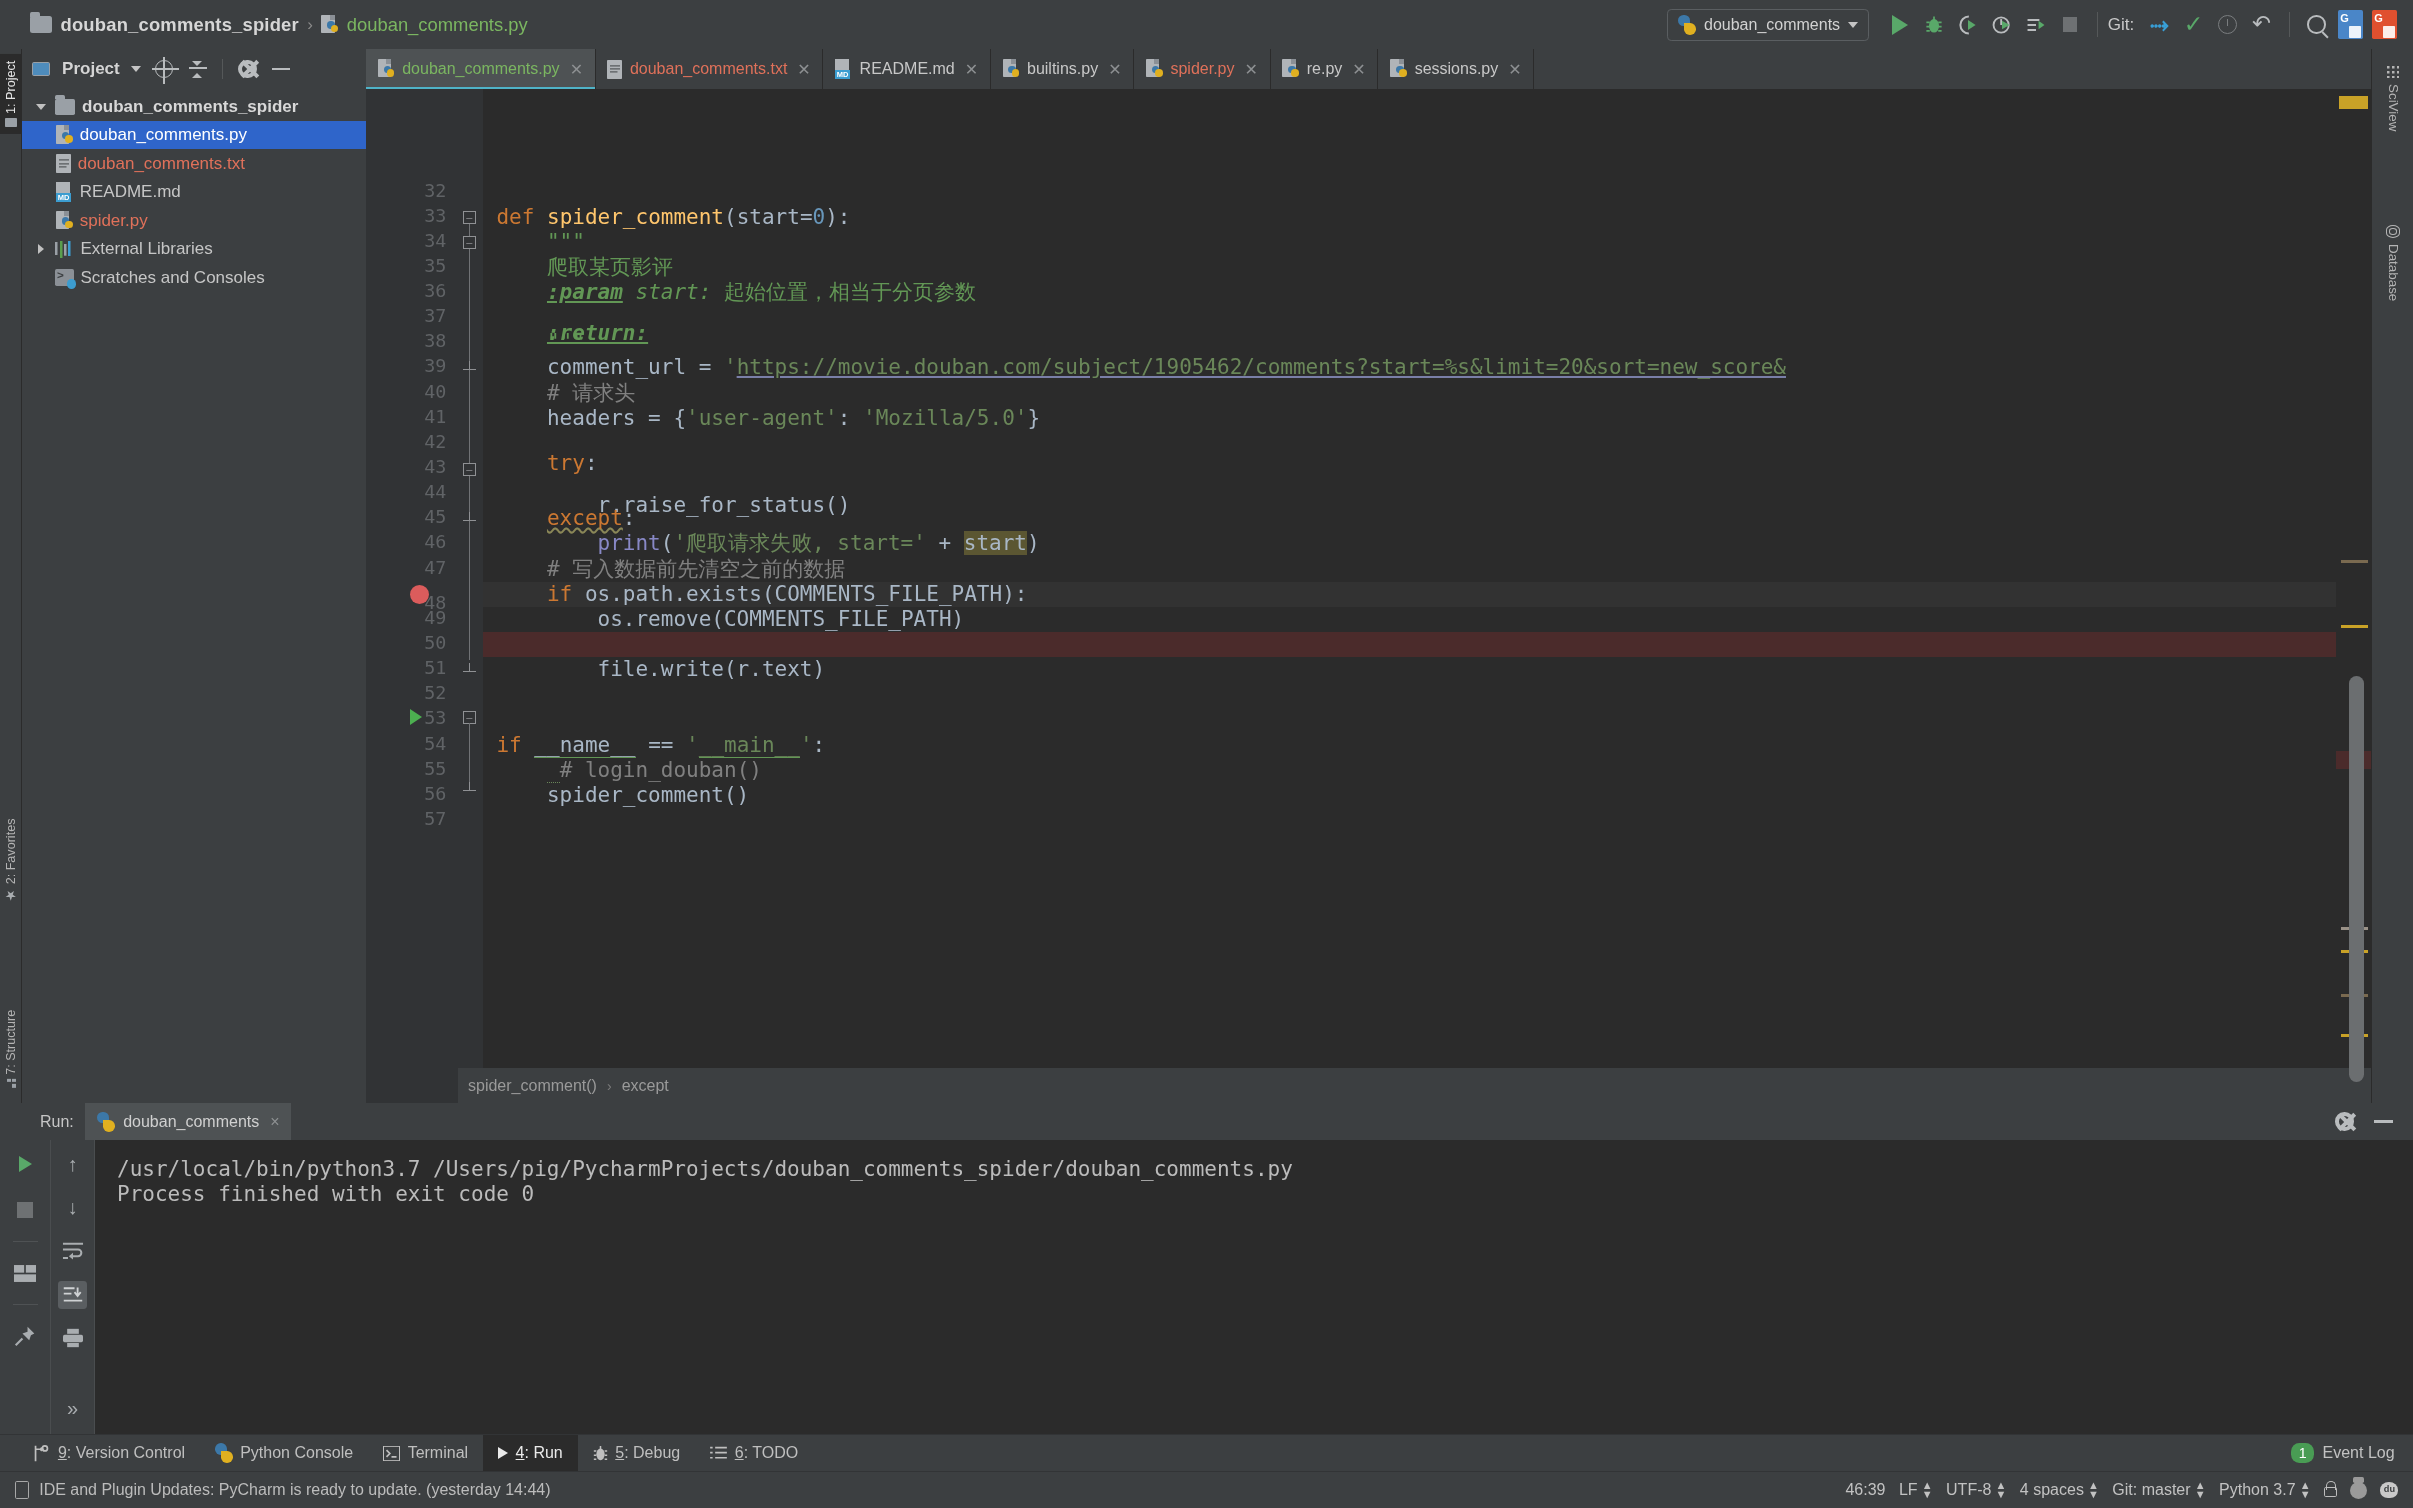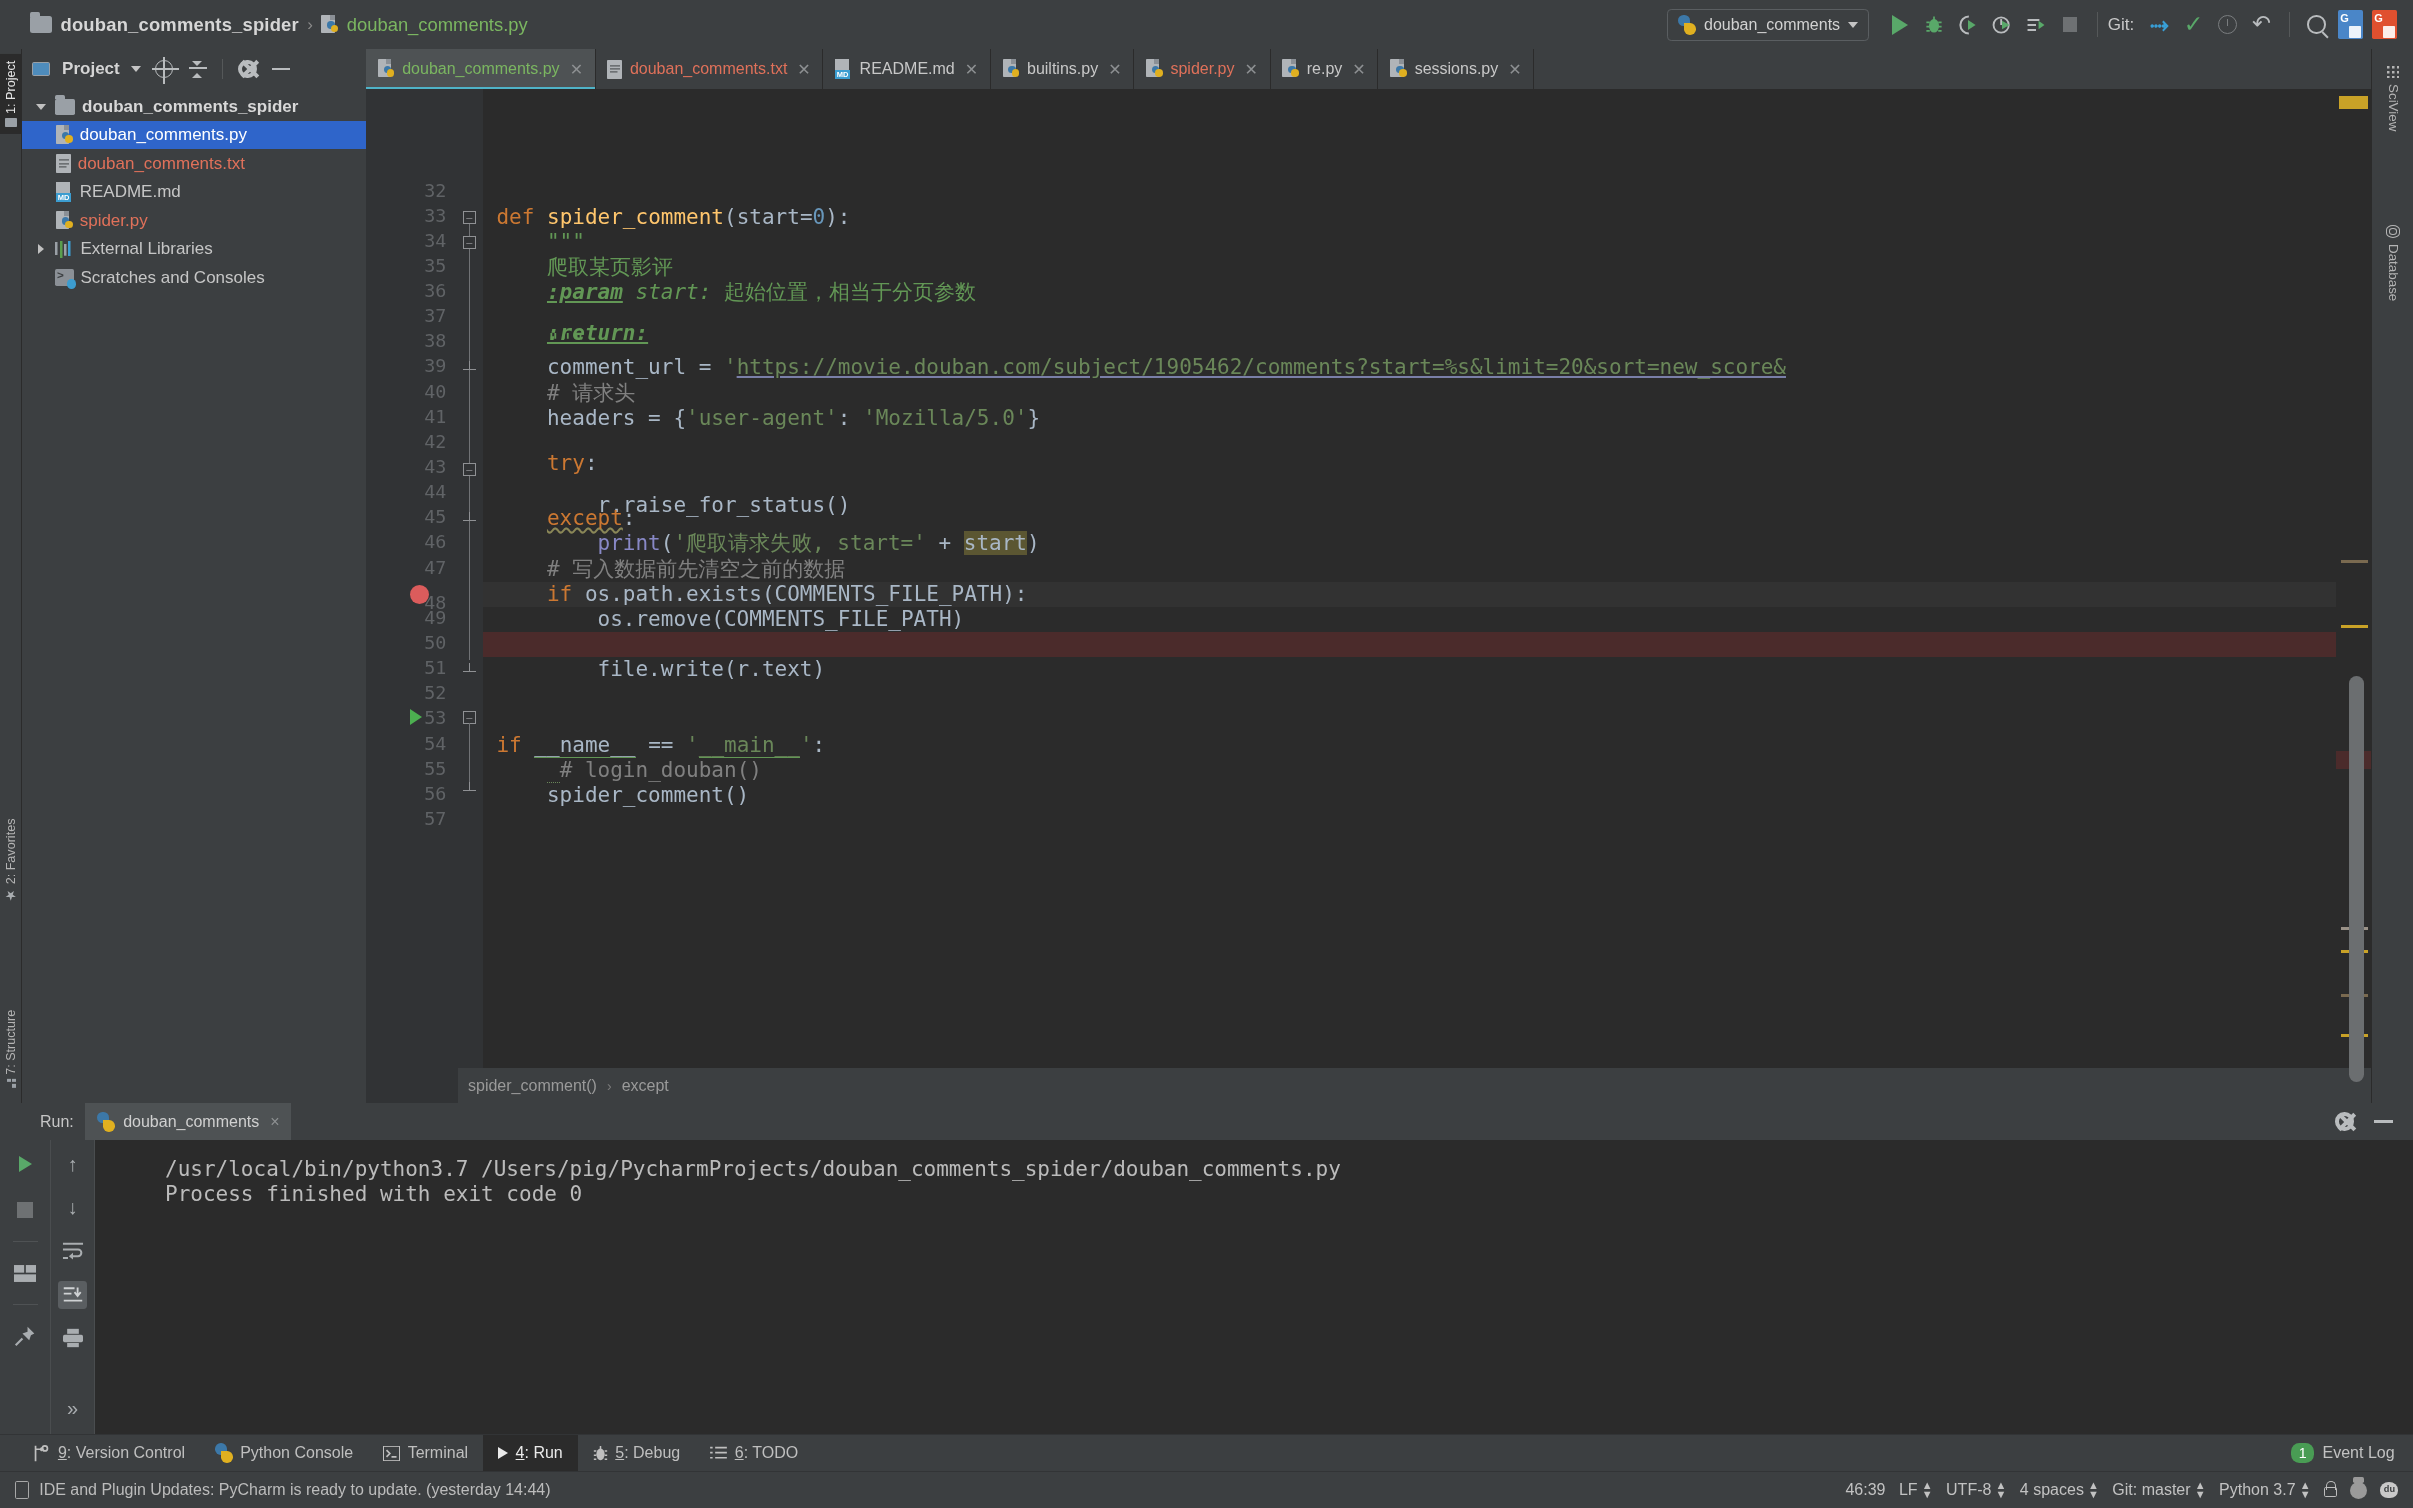--- a/index.html
+++ b/index.html
@@ -236,21 +236,21 @@
   .runbody { flex:1; display:flex; min-height:0; }
   .runtools { width:50px; flex:0 0 50px; background:#3c3f41; display:flex; flex-direction:column;
               align-items:center; padding-top:10px; gap:17px; }
   .runtools2 { width:44px; flex:0 0 44px; background:#3c3f41; display:flex; flex-direction:column;
               align-items:center; padding-top:10px; gap:15px; border-left:0.8px solid #4a4d4f; }
   .rt-ico { width:28.5px;height:28.5px;display:flex;align-items:center;justify-content:center;color:#a9adb0;font-size:20px; }
   .rt-ico.boxed { background:#5a5e61; border-radius:3.4px; }
   .rt-sep { width:25px;height:0.8px;background:#4f5254; }
   .console { flex:1; background:#2b2b2b; padding:17px 0 0 22px; min-width:0; overflow:hidden; position:relative;
              border-left:0.8px solid #4a4d4f; }
-  .cl { font-family:"DejaVu Sans Mono", monospace; font-size:21px; color:#bbbbbb; white-space:pre; line-height:25px;margin-left:48px; }
+  .cl { font-family:"DejaVu Sans Mono", monospace; font-size:21px; color:#bbbbbb; white-space:pre; line-height:25px; }
 
   
   .toolwins { height:37px; flex:0 0 37px; background:#3c3f41; display:flex; align-items:center;
               gap:0; padding-left:18.4px; border-top:0.8px solid #323436; }
   .tw-item { display:flex; align-items:center; gap:7.5px; padding:0 15px; height:37px; color:#bfbfbf; font-size:16px; }
   .tw-item.active { background:#2b2b2b; color:#eaeaea; }
   .tw-item u { text-decoration:underline; }
   .tw-right { margin-left:auto; display:flex; align-items:center; gap:8.4px; padding-right:18.4px; }
   .badge-green { background:#499c54; color:#fff; font-size:14.2px; border-radius:8.4px; padding:1.7px 7.5px; }
 

